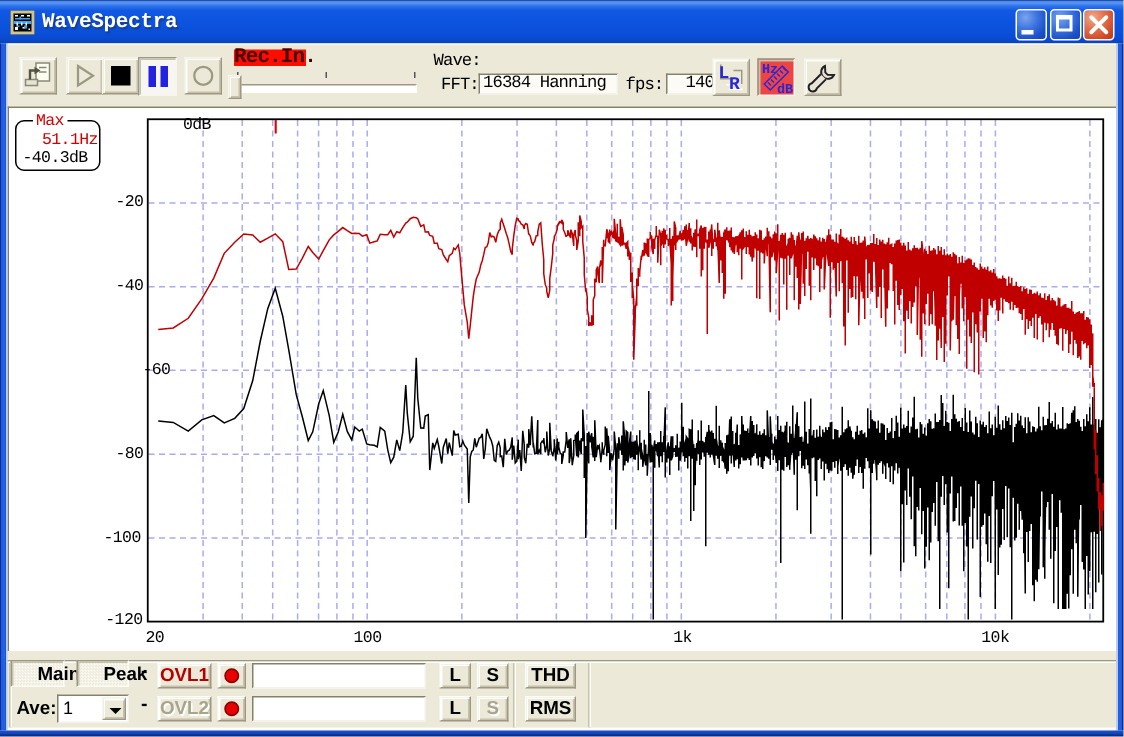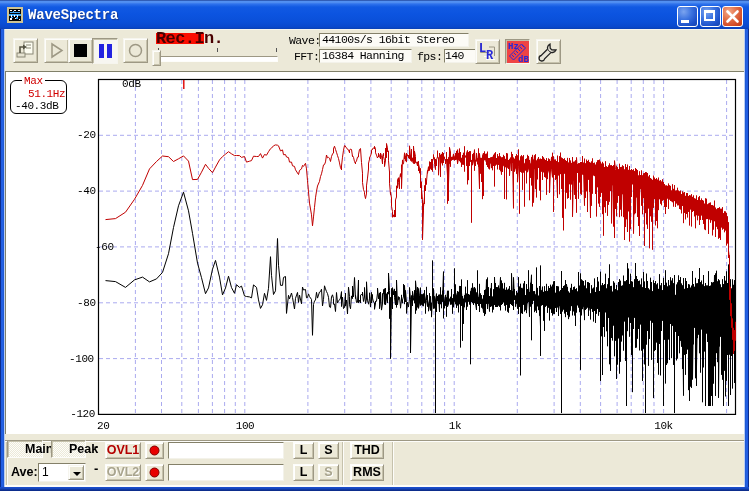--- a/index.html
+++ b/index.html
@@ -104,36 +104,35 @@
     <div class="abs sunk" style="left:87px;top:8px;width:26px;height:26px;">
       <div class="abs" style="left:6px;top:5px;width:5px;height:14px;background:#2222e0"></div>
       <div class="abs" style="left:14px;top:5px;width:5px;height:14px;background:#2222e0"></div>
     </div>
     <div class="abs raised" style="left:118px;top:8px;width:25px;height:25px;">
       <svg width="23" height="23">
           <circle cx="11.5" cy="11.5" r="6" fill="none" stroke="#9d9884" stroke-width="1.5"></circle>
         </svg>
     </div>
 
-    <div class="abs" style="left:151px;top:3px;width:48px;height:11px;background:#fb0d00;color:#490000;font-family:'Liberation Mono',monospace;font-size:17px;letter-spacing:-0.6px;line-height:11px;text-align:center;font-weight:bold;">Rec.In.</div>
+    <div class="abs" style="left:151px;top:3px;width:48px;height:11px;background:#fb0d00;color:#490000;font-family:'Liberation Mono',monospace;font-size:14px;letter-spacing:-0.6px;line-height:11px;text-align:center;font-weight:bold;">Rec.In.</div>
 
     <div class="abs" style="left:153px;top:18px;width:1px;height:4px;background:#555;"></div>
     <div class="abs" style="left:212px;top:18px;width:1px;height:4px;background:#555;"></div>
     <div class="abs" style="left:271px;top:18px;width:1px;height:4px;background:#555;"></div>
 
     <div class="abs" style="left:154px;top:26px;width:119px;height:6px;background:#fff;border:1px solid;border-color:#9d9884 #fdfdfa #fdfdfa #9d9884;"></div>
 
     <div class="abs raised" style="left:147px;top:20px;width:9px;height:16px;"></div>
 
     <div class="abs tlabel" style="left:284px;top:4px;">Wave:</div>
-    <div class="abs field" style="left:314px;top:3px;width:150px;height:14px;font-size:11.5px;letter-spacing:-0.6px;line-height:12px;padding-left:2px;">44100s/s 16bit Stereo</div>
     <div class="abs tlabel" style="left:289px;top:20px;">FFT:</div>
     <div class="abs field" style="left:314px;top:19px;width:93px;height:14px;font-size:11.5px;letter-spacing:-0.6px;line-height:12px;padding-left:2px;">16384 Hanning</div>
     <div class="abs tlabel" style="left:412px;top:20px;">fps:</div>
-    <div class="abs field" style="left:439px;top:19px;width:38px;height:14px;font-size:11.5px;letter-spacing:-0.6px;line-height:12px;padding-left:0;">140</div>
+    <div class="abs field" style="left:439px;top:19px;width:38px;height:14px;font-size:11.5px;letter-spacing:-0.6px;line-height:12px;padding-left:12px;">140</div>
 
     <div class="abs raised" style="left:470px;top:9px;width:25px;height:25px;">
       <svg width="23" height="23" viewBox="0 0 23 23">
         <path d="M4.5 3 L4.5 12.5 L13 12.5 M13 7 L18.5 7 L18.5 16" fill="none" stroke="#9d9884"></path>
         <path d="M8 16.5 L14 16.5 M10 19.5 L19 19.5" stroke="#fdfdfa"></path>
         <text x="3" y="12" font-family="Liberation Mono" font-size="12" font-weight="bold" fill="#2828d8">L</text>
         <text x="10" y="19" font-family="Liberation Mono" font-size="12" font-weight="bold" fill="#2828d8">R</text>
       </svg>
     </div>
 

